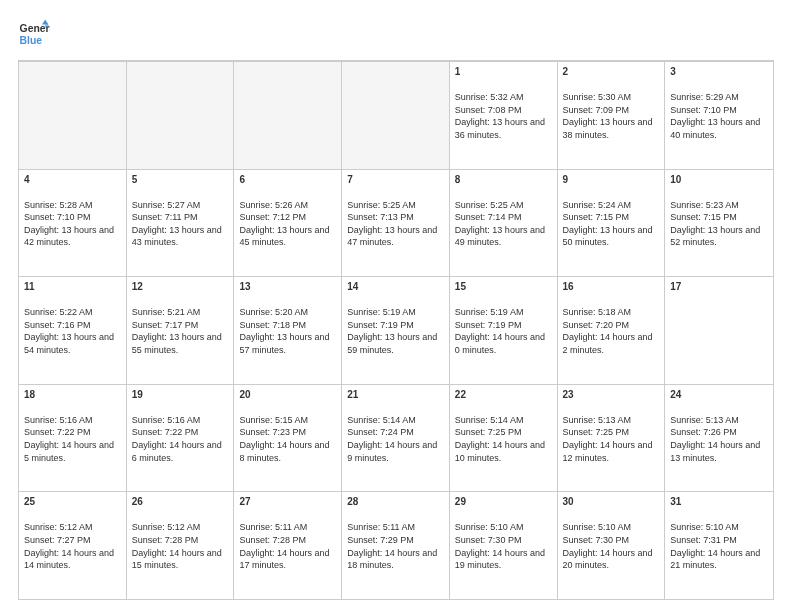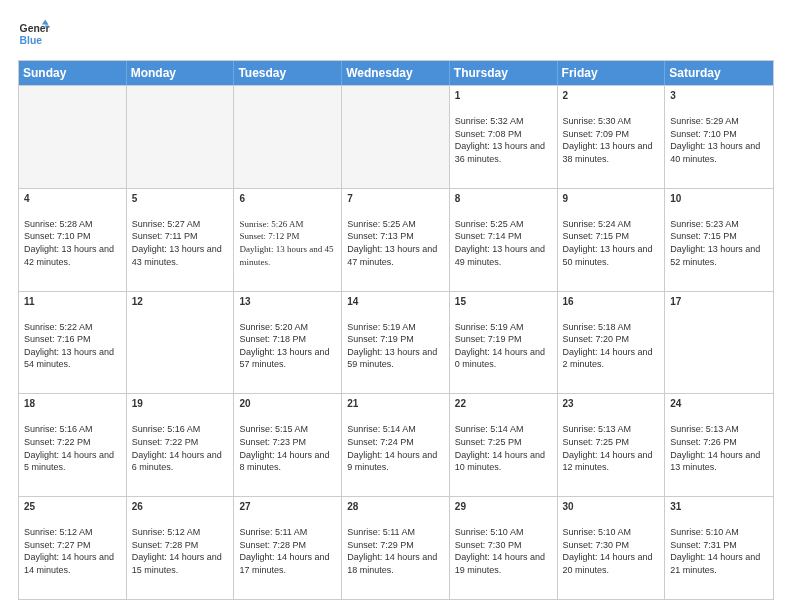--- a/index.html
+++ b/index.html
@@ -113,29 +113,20 @@
         <polygon points="32,12 40,12 36,6" fill="#4a90d9" opacity="0.6"></polygon>
       </svg>
     </div>
     <div class="title-block">
       <div class="month-title"></div>
       <div class="location"></div>
     </div>
   </div>
 
   <div class="calendar">
-    <div class="cal-header-row">
-    <div class="cal-header-cell">Sunday</div>
-        <div class="cal-header-cell">Monday</div>
-        <div class="cal-header-cell">Tuesday</div>
-        <div class="cal-header-cell">Wednesday</div>
-        <div class="cal-header-cell">Thursday</div>
-        <div class="cal-header-cell">Friday</div>
-        <div class="cal-header-cell">Saturday</div>
-      </div>
     <div class="cal-body">
     <div class="cal-row">
           <div class="cal-cell empty"></div>
           <div class="cal-cell empty"></div>
           <div class="cal-cell empty"></div>
           <div class="cal-cell empty"></div>
           <div class="cal-cell">
             <div class="day-number">1</div>
             <div class="day-info" style="white-space: pre-line;">Sunrise: 5:32 AM
 Sunset: 7:08 PM
@@ -162,21 +153,21 @@
 Daylight: 13 hours and 42 minutes.</div>
           </div>
           <div class="cal-cell">
             <div class="day-number">5</div>
             <div class="day-info" style="white-space: pre-line;">Sunrise: 5:27 AM
 Sunset: 7:11 PM
 Daylight: 13 hours and 43 minutes.</div>
           </div>
           <div class="cal-cell">
             <div class="day-number">6</div>
-            <div class="day-info" style="white-space: pre-line; font-family: Liberation Serif, serif;">Sunrise: 5:26 AM
+            <div class="day-info" style="white-space: pre-line;">Sunrise: 5:26 AM
 Sunset: 7:12 PM
 Daylight: 13 hours and 45 minutes.</div>
           </div>
           <div class="cal-cell">
             <div class="day-number">7</div>
             <div class="day-info" style="white-space: pre-line;">Sunrise: 5:25 AM
 Sunset: 7:13 PM
 Daylight: 13 hours and 47 minutes.</div>
           </div>
           <div class="cal-cell">
@@ -200,20 +191,23 @@
         </div>
         <div class="cal-row">
           <div class="cal-cell">
             <div class="day-number">11</div>
             <div class="day-info" style="white-space: pre-line;">Sunrise: 5:22 AM
 Sunset: 7:16 PM
 Daylight: 13 hours and 54 minutes.</div>
           </div>
           <div class="cal-cell">
             <div class="day-number">12</div>
+            <div class="day-info" style="white-space: pre-line;">Sunrise: 5:21 AM
+Sunset: 7:17 PM
+Daylight: 13 hours and 55 minutes.</div>
           </div>
           <div class="cal-cell">
             <div class="day-number">13</div>
             <div class="day-info" style="white-space: pre-line;">Sunrise: 5:20 AM
 Sunset: 7:18 PM
 Daylight: 13 hours and 57 minutes.</div>
           </div>
           <div class="cal-cell">
             <div class="day-number">14</div>
             <div class="day-info" style="white-space: pre-line;">Sunrise: 5:19 AM

